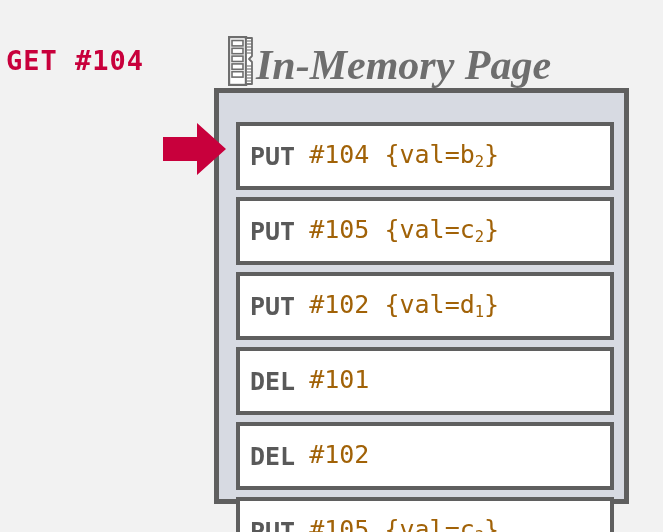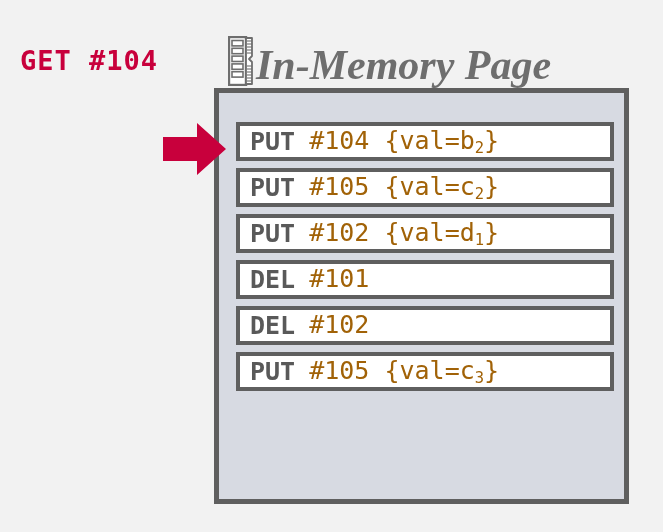--- a/index.html
+++ b/index.html
@@ -18,21 +18,21 @@
 
   #stage {
     position: relative;
     width: 663px;
     height: 532px;
   }
 
   
   .get-label {
     position: absolute;
-    left: 20px;
+    left: 6px;
     top: 45px;
     font-family: "DejaVu Sans Mono", "Liberation Mono", monospace;
     font-size: 27px;
     font-weight: bold;
     letter-spacing: 1px;
     color: #c8003c;
     white-space: pre;
   }
 
   
@@ -77,21 +77,21 @@
     position: absolute;
     left: 236px;
     top: 122px;
     width: 378px;
     display: flex;
     flex-direction: column;
     gap: 7px;
   }
 
   .row {
-    height: 39px;
+    height: 68px;
     box-sizing: border-box;
     background: #ffffff;
     border: 4px solid #5f5f5f;
     display: flex;
     align-items: center;
     padding-left: 10px;
     white-space: pre;
   }
 
   .op {

